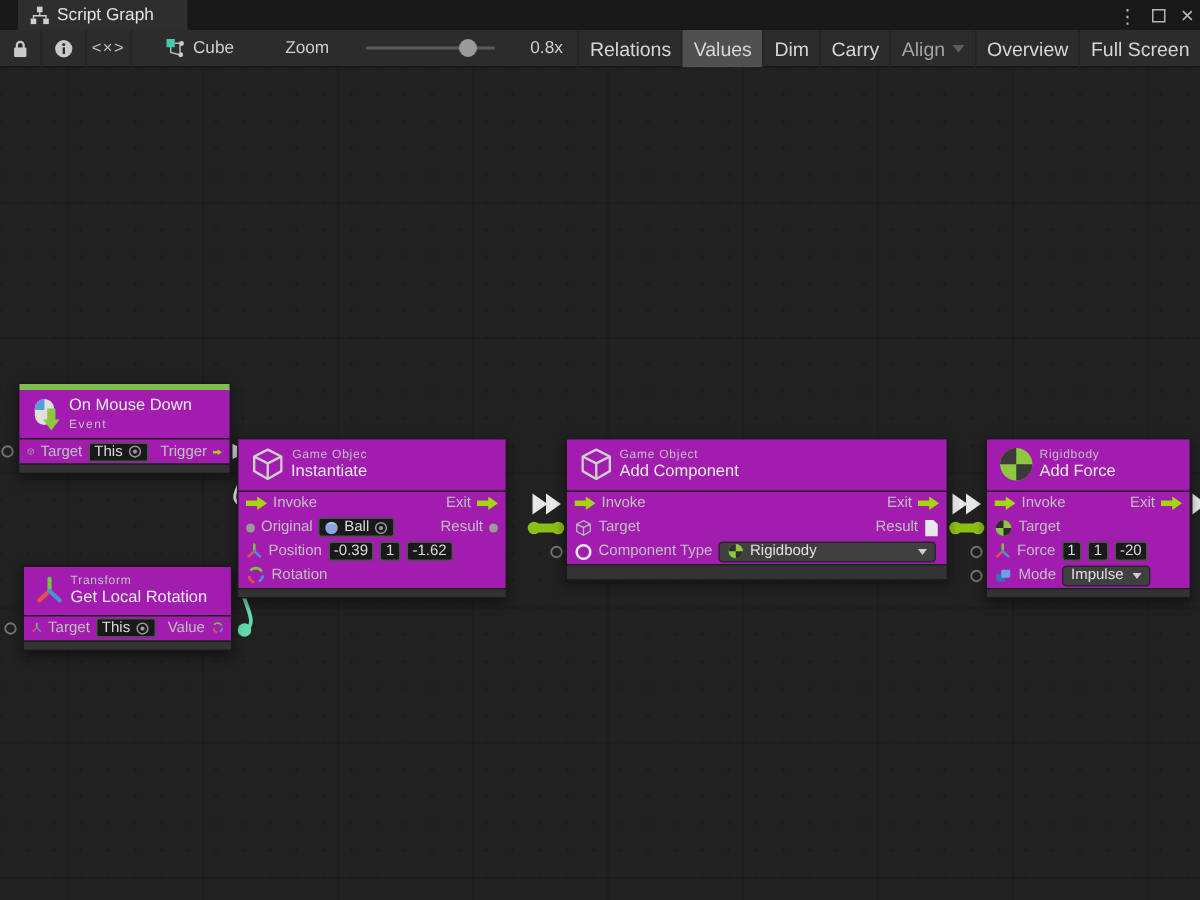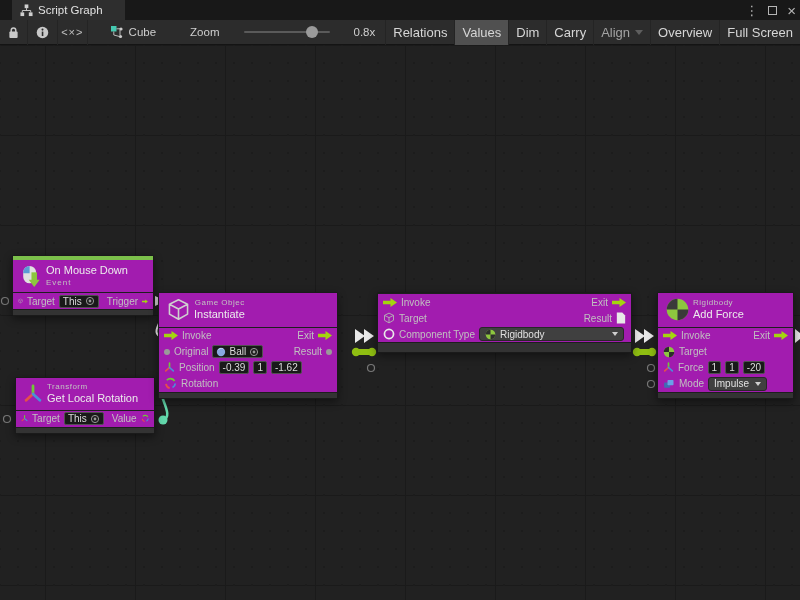--- a/index.html
+++ b/index.html
@@ -306,20 +306,29 @@
               <path d="M10.5 13 A6 6 0 0 0 13.8 8" stroke="#4a90d9"></path>
             </g>
           </svg>
           <span>Rotation</span>
         </div>
       </div>
       <div class="nfoot" style="height:6px"></div>
     </div>
 
     <div class="node" style="left:377px; top:247px; width:255px;">
+      <div class="nhead" style="padding:5px 10px 5px 8px">
+        <svg width="23" height="23" viewBox="0 0 16 16">
+          <path d="M8 1.2 L14.3 4.4 V11.2 L8 14.8 L1.7 11.2 V4.4 Z M1.7 4.4 L8 7.6 L14.3 4.4 M8 7.6 V14.8" fill="none" stroke="#cfcfcf" stroke-width="1.1" stroke-linejoin="round"></path>
+        </svg>
+        <div class="ntexts">
+          <span class="ncat">Game Object</span>
+          <span class="ntitle">Add Component</span>
+        </div>
+      </div>
       <div class="nrows">
         <div class="nrow">
           <svg width="14" height="9" viewBox="0 0 14 9">
               <path d="M0 2.7 H7.5 V0 L14 4.5 L7.5 9 V6.3 H0 Z" fill="#a4d50f"></path>
             </svg>
           <span>Invoke</span>
           <span class="spacer"></span>
           <span>Exit</span>
           <svg width="14" height="9" viewBox="0 0 14 9">
               <path d="M0 2.7 H7.5 V0 L14 4.5 L7.5 9 V6.3 H0 Z" fill="#a4d50f"></path>

